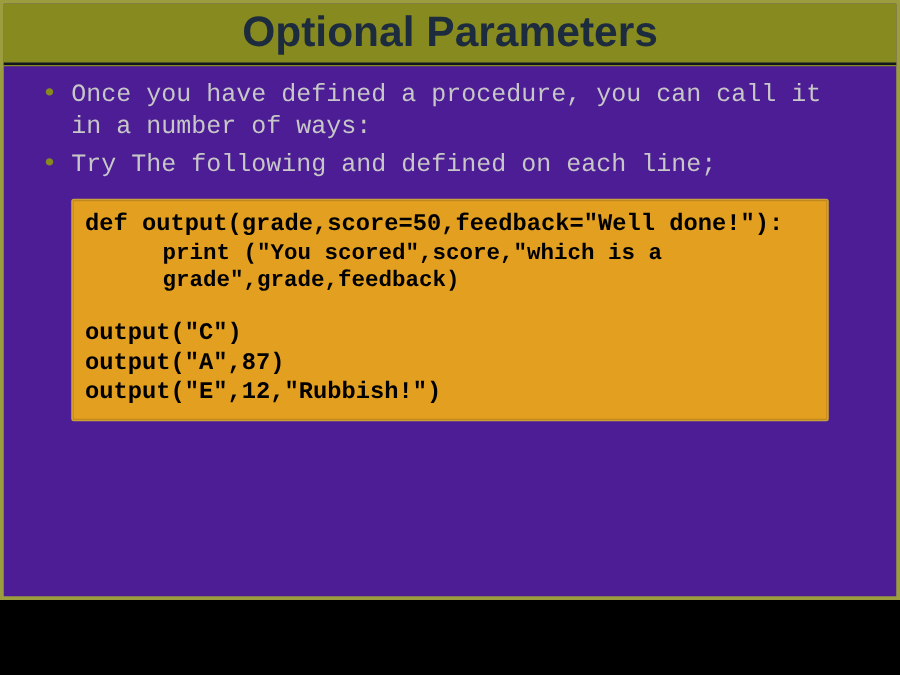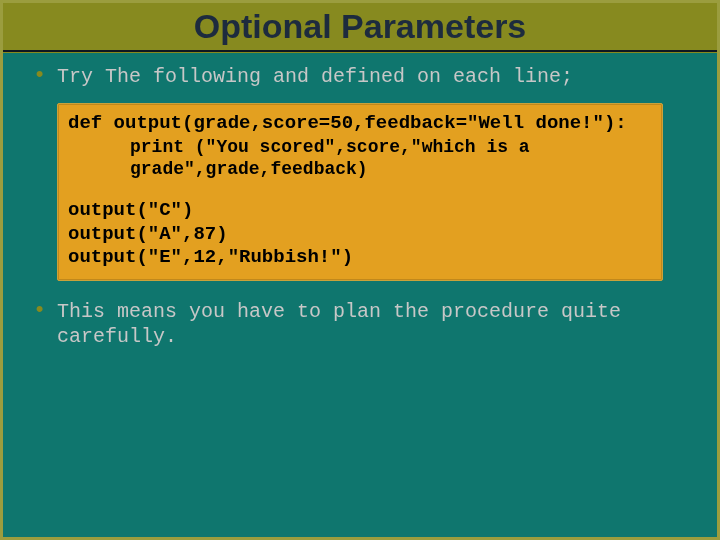--- a/index.html
+++ b/index.html
@@ -7,22 +7,22 @@
     padding: 0;
     width: 720px;
     height: 540px;
     overflow: hidden;
     font-family: "Courier New", Courier, monospace;
     background: #000;
   }
   .slide {
     position: relative;
     width: 720px;
-    height: 540px;
-    background: #0f766e;
+    height: 480px;
+    background: #4c1d95;
     border: 3px solid #9b9d3e;
     box-sizing: border-box;
     color: #c7c7c7;
   }
   .title-band {
     background: #878a1f;
     color: #1d2b3e;
     text-align: center;
     padding: 4px 0 4px 0;
     font-weight: bold;
@@ -84,32 +84,32 @@
 </head>
 <body>
 
 <div class="slide">
 
   <div class="title-band">Optional Parameters</div>
 
   <div class="body">
 
     <ul class="slist">
+      <li><span>Once you have defined a procedure, you can call it in a number of ways:</span></li>
       <li><span>Try The following and defined on each line;</span></li>
     </ul>
 
     <div class="code-box">
       <div>def output(grade,score=50,feedback="Well done!"):</div>
       <div class="code-indent">print ("You scored",score,"which is a</div>
       <div class="code-indent">grade",grade,feedback)</div>
       <div class="code-calls">
         <div>output("C")</div>
         <div>output("A",87)</div>
         <div>output("E",12,"Rubbish!")</div>
       </div>
     </div>
 
     <ul class="slist">
-      <li><span>This means you have to plan the procedure quite carefully.</span></li>
     </ul>
 
   </div>
 </div>
 
 </body></html>

